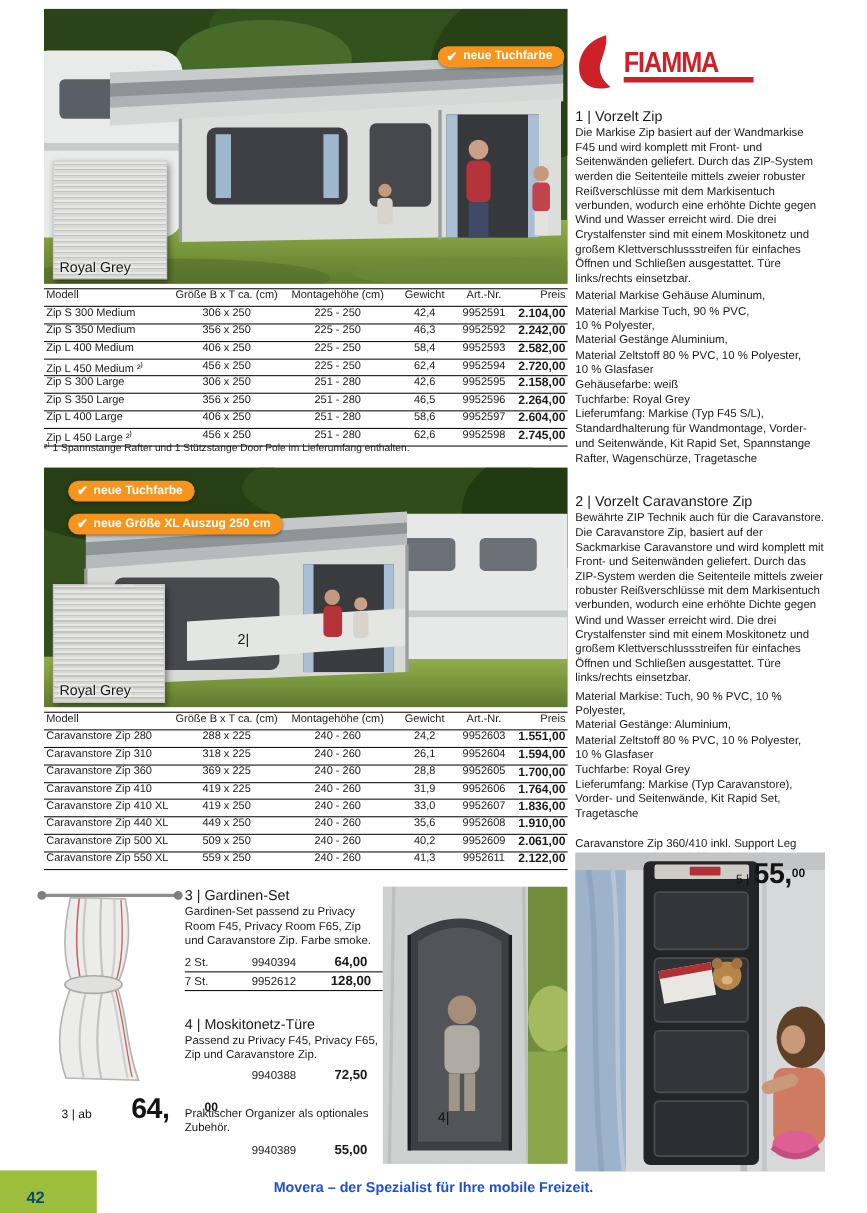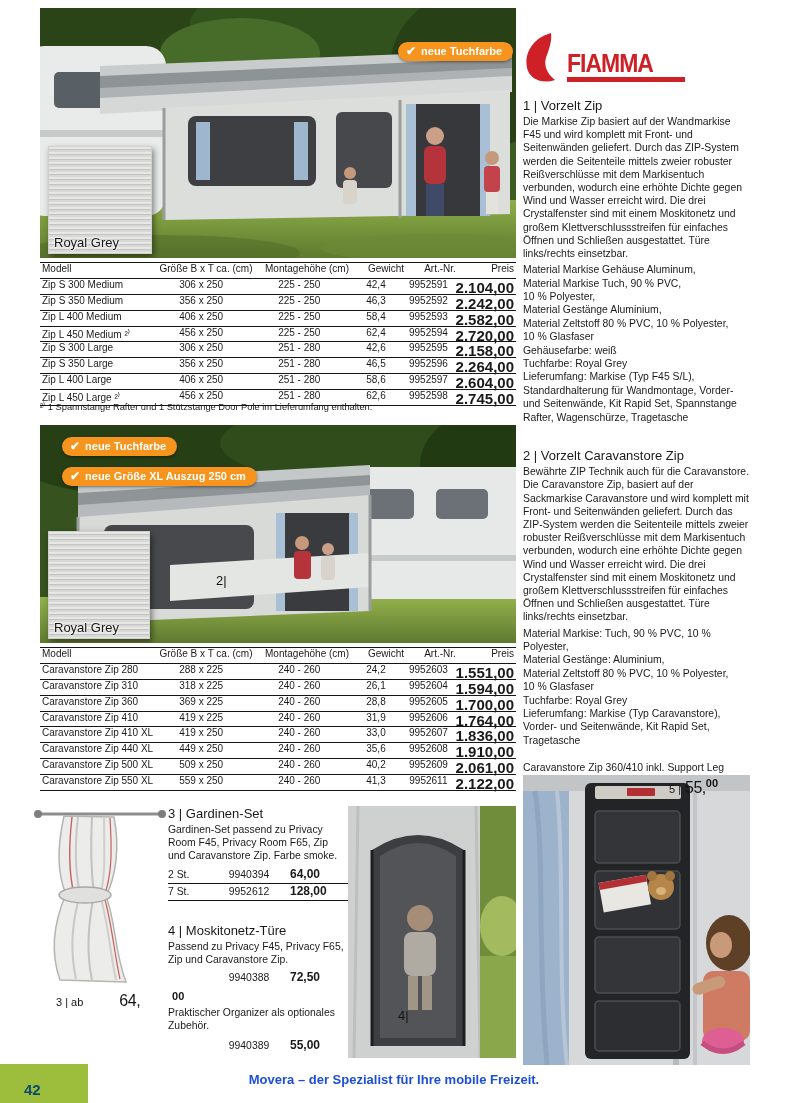--- a/index.html
+++ b/index.html
@@ -23,59 +23,59 @@
           background:repeating-linear-gradient(180deg,#e7e7e5 0 2px,#c3c4c1 2px 3px,#d8d9d6 3px 5px);
           box-shadow:2px 3px 6px rgba(0,0,0,.45);}
   .swatch-label{position:absolute;left:5px;bottom:3px;font-size:13px;color:#161616;
                 text-shadow:0 0 3px #fff,0 0 3px #fff;}
 
   .marker{position:absolute;font-size:13px;color:#141414;}
 
   
   .pricetag{position:absolute;display:flex;align-items:baseline;color:#141414;white-space:nowrap;}
   .pricetag .pfx{font-size:11px;margin-right:4px;}
-  .pricetag .big{font-size:16px;font-weight:normal;letter-spacing:-.5px;}
+  .pricetag .big{font-size:26px;font-weight:bold;letter-spacing:-.5px;}
   .pricetag .sup{font-size:11px;font-weight:bold;position:relative;top:-6px;}
 
   
   .dtable{position:absolute;width:476px;font-size:10px;}
   .trow{display:flex;align-items:flex-start;border-bottom:1px solid #141414;height:14.9px;}
   .thead{border-top:1px solid #141414;}
   .c0{width:116px;padding-left:2px;}
   .c1{width:96px;text-align:center;}
   .c2{width:106px;text-align:center;}
   .c3{width:52px;text-align:center;}
   .c4{width:56px;text-align:center;}
-  .c5{flex:1;text-align:right;font-weight:bold;font-size:15px;padding-right:2px;}
+  .c5{flex:1;text-align:right;font-weight:bold;font-size:11px;padding-right:2px;}
   .thead .c5{font-weight:normal;font-size:10px;}
   .footnote{position:absolute;font-size:9.3px;color:#1a1a1a;}
 
   
   .sec-head{font-size:13px;margin:0 0 2px 0;}
   .sec-head .num{font-weight:normal;}
   .sec-head .ttl{font-weight:normal;}
   .body-txt{font-size:10.4px;line-height:13.2px;}
   .specs{font-size:10.4px;line-height:13.4px;white-space:pre-line;margin-top:3px;}
   .notes{font-size:10.4px;line-height:13.2px;white-space:pre-line;margin-top:14px;}
   .section{margin-bottom:20px;}
 
   
-  .logo{display:flex;align-items:flex-end;gap:6px;margin-bottom:16px;height:52px;}
+  .logo{display:flex;align-items:center;gap:6px;margin-bottom:16px;height:52px;}
   .logo-text-wrap{display:flex;flex-direction:column;margin-top:8px;}
   .logo-word{font-size:23px;font-weight:bold;color:#ce2027;letter-spacing:-1px;
              transform:scaleY(1.15);line-height:22px;}
   .logo-bar{height:5px;background:#ce2027;width:118px;margin-top:3px;}
 
   
   .prod-block{width:180px;}
   .prow{display:flex;align-items:baseline;font-size:10.4px;height:16px;}
   .ruled .prow{border-bottom:1px solid #141414;}
   .pc0{width:40px;}
   .pc1{flex:1;text-align:center;}
-  .pc2{width:58px;text-align:left;font-weight:bold;font-size:12px;}
+  .pc2{width:58px;text-align:center;font-weight:bold;font-size:12px;}
 
   
   .page-num{position:absolute;left:0;top:1064px;width:88px;height:50px;background:#9dbe3c;
             color:#0c4a6e;font-size:15px;font-weight:bold;display:flex;align-items:center;padding-left:24px;box-sizing:border-box;}
   .tagline{position:absolute;left:0;top:1072px;width:788px;text-align:center;
            color:#1d4ed8;font-size:13px;font-weight:bold;}
 </style>
 </head>
 <body>
 

